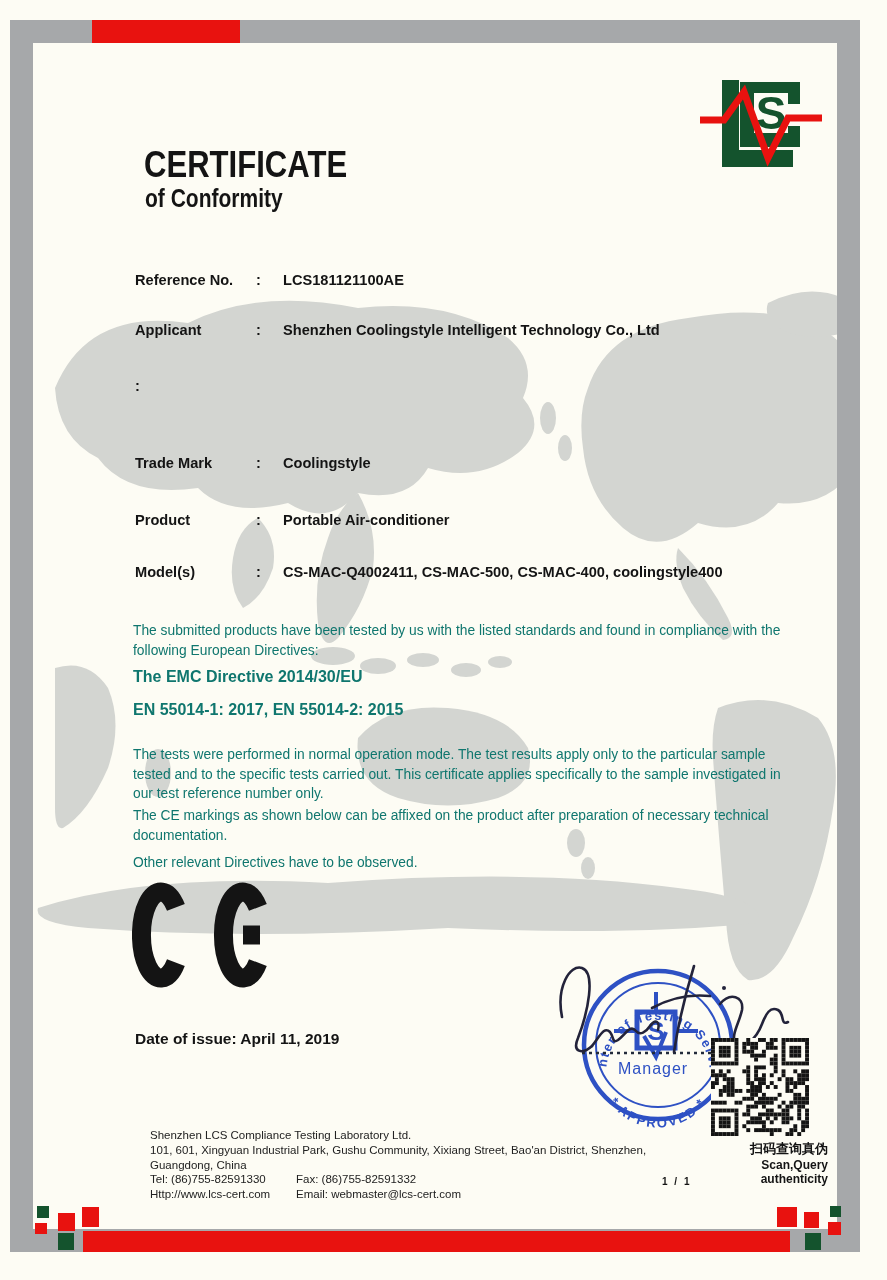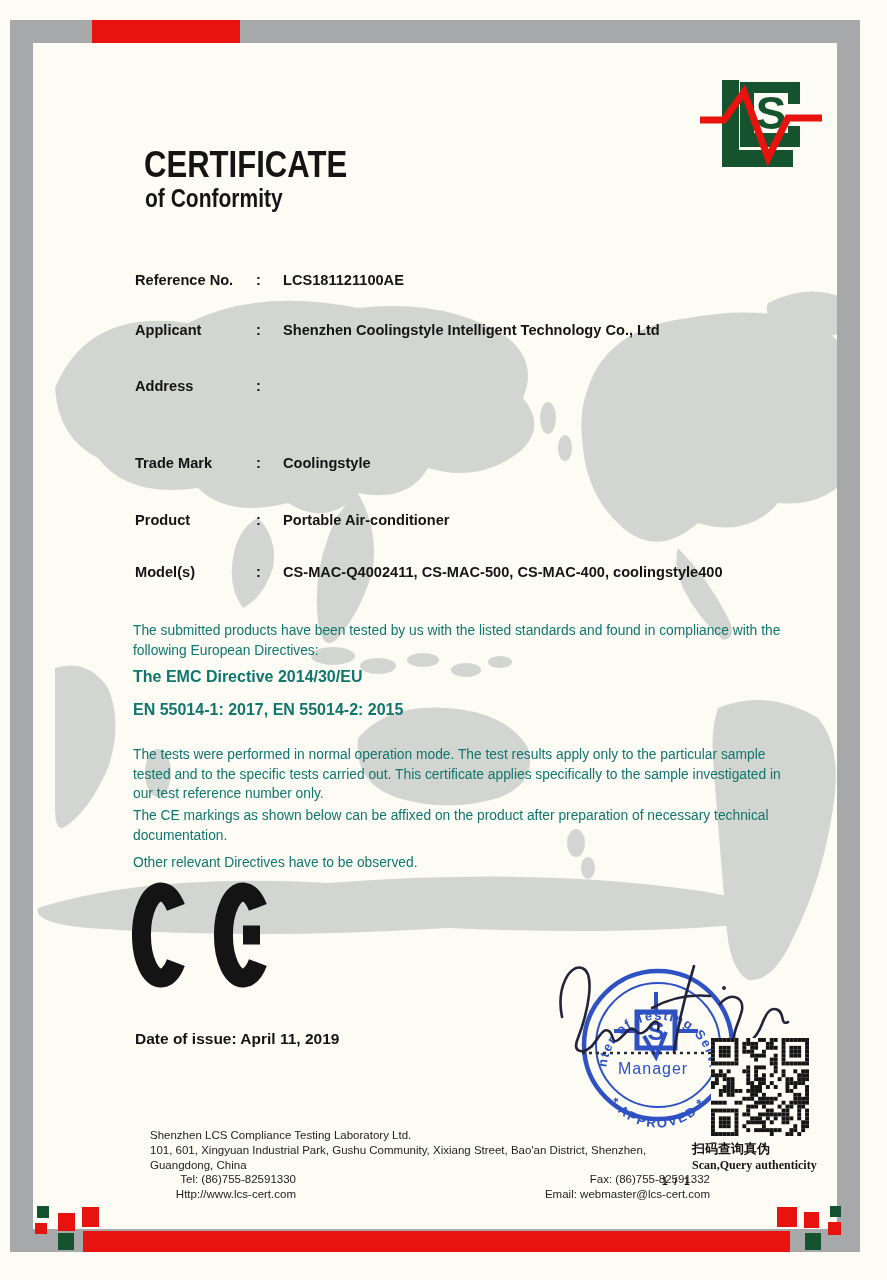--- a/index.html
+++ b/index.html
@@ -23,27 +23,27 @@
   
   .frow{position:absolute;left:135px;width:660px;display:grid;grid-template-columns:121px 27px 1fr;
         font-weight:bold;font-size:14.6px;line-height:20px;color:#141414;}
   .fvalue{max-width:512px;}
   
   .para{position:absolute;left:133px;width:652px;font-size:13.8px;line-height:19.6px;color:#0f766e;}
   .para.bold{font-weight:bold;font-size:16px;}
   .date{position:absolute;left:135px;top:1030px;font-weight:bold;font-size:15.5px;color:#141414;}
   
   .footer{position:absolute;left:150px;top:1128px;width:560px;font-size:11.5px;line-height:14.8px;color:#222;}
-  .fgrid{display:grid;grid-template-columns:146px 1fr;text-align:right;}
+  .fgrid{display:grid;grid-template-columns:146px 1fr;}
   .pagenum{position:absolute;left:662px;top:1176px;font-weight:bold;font-size:10px;letter-spacing:2px;color:#141414;}
   
-  .qrblock{position:absolute;left:692px;top:1038px;width:136px;text-align:left;}
+  .qrblock{position:absolute;left:692px;top:1038px;width:136px;text-align:right;}
   .qr{width:98px;height:98px;margin:0 auto;background:#fdfcf4;}
   .qrzh{font-size:13px;font-weight:bold;margin-top:4px;color:#141414;}
-  .qren{font-size:12px;font-weight:bold;color:#141414;font-family:Liberation Serif, serif;}
+  .qren{font-size:12px;font-weight:bold;color:#141414;}
   svg text{font-family:"Liberation Sans",sans-serif;}
 </style>
 </head>
 <body>
 
 <div class="page">
 
   <svg class="wm" width="830" height="730" viewBox="0 0 830 730">
     <g fill="#d3d5d1" stroke="none">
       <path d="M27,120 Q60,40 160,55 Q230,20 330,40 Q420,30 480,70 Q510,95 495,130 Q520,160 490,185 Q450,215 400,200 Q380,235 330,225 Q300,260 260,235 Q200,250 170,220 Q100,230 70,190 Q30,170 27,120 Z"></path>
@@ -98,21 +98,20 @@
     <span>Reference No.</span>
     <span>:</span>
     <span class="fvalue">LCS181121100AE</span>
   </div>
   <div class="frow" style="top:320px">
     <span>Applicant</span>
     <span>:</span>
     <span class="fvalue">Shenzhen Coolingstyle Intelligent Technology Co., Ltd</span>
   </div>
   <div class="frow" style="top:376px">
-    <span>Address</span>
     <span>:</span>
   </div>
   <div class="frow" style="top:453px">
     <span>Trade Mark</span>
     <span>:</span>
     <span class="fvalue">Coolingstyle</span>
   </div>
   <div class="frow" style="top:510px">
     <span>Product</span>
     <span>:</span>

